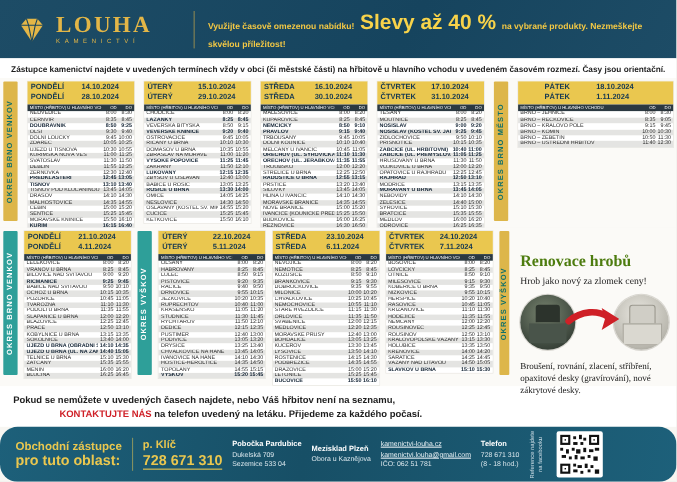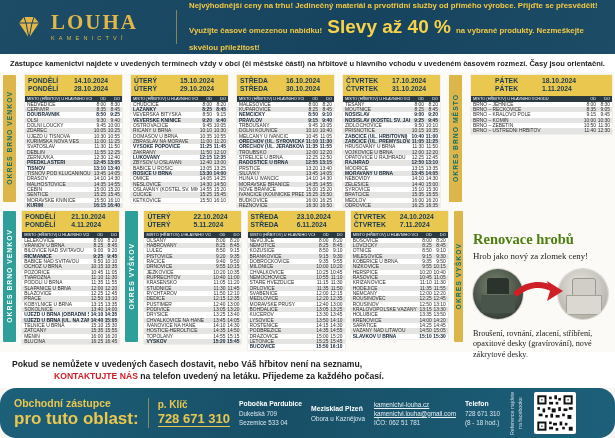--- a/index.html
+++ b/index.html
@@ -66,21 +66,21 @@
   .reno-desc{font-family:"Liberation Serif",serif;font-size:8.2px;color:#1a1a1a;line-height:1.3;margin-top:6px;}
 
   
   .notice{background:#ffffff;padding:6px 12px 5px;font-size:8.6px;font-weight:bold;color:#1d1d1d;line-height:1.5;flex:1;}
   .notice .red{color:#cf2027;padding-left:42px;}
 
   
   .ftr{height:53px;background:linear-gradient(100deg,#1d607a,#174f66 45%,#1d607a);display:flex;align-items:center;padding:0 8px 0 14px;box-sizing:border-box;gap:9px;color:#d9e6ec;border-radius:16px;}
   .rep{line-height:1.15;white-space:nowrap;}
   .rep-l1{font-size:10.5px;font-weight:bold;color:#eac74f;}
-  .rep-l2{font-size:17px;font-weight:bold;color:#eac74f;}
+  .rep-l2{font-size:13px;font-weight:bold;color:#eac74f;}
   .f-div{width:1px;height:30px;background:rgba(234,199,79,.5);}
   .klic{line-height:1.2;white-space:nowrap;}
   .klic-name{font-size:10px;font-weight:bold;color:#eac74f;}
   .klic-phone{font-size:13px;font-weight:bold;color:#eac74f;border-bottom:1.5px solid #eac74f;cursor:pointer;}
   .fcol{font-size:6.3px;line-height:1.45;white-space:nowrap;}
   .fcol b{font-size:6.8px;color:#ffffff;}
   .fcol .lnk{text-decoration:underline;cursor:pointer;color:#e8f1f5;}
   .fb-note{writing-mode:vertical-rl;transform:rotate(180deg);font-size:5.3px;line-height:1.5;color:#cfdfe7;height:44px;text-align:center;}
   .qr{width:42px;height:42px;background:#fff;padding:2px;box-sizing:border-box;border-radius:2px;}
 </style>
@@ -96,21 +96,20 @@
         <polyline points="5,9 25,9" stroke="#16445e" stroke-width="1" fill="none"></polyline>
         <polyline points="10,3 12,9 15,24 18,9 20,3" stroke="#16445e" stroke-width="1" fill="none"></polyline>
       </svg>
       <div class="logo-txt">
         <span class="logo-name">LOUHA</span>
         <span class="logo-sub">KAMENICTVÍ</span>
       </div>
     </div>
     <div class="hdr-div"></div>
     <div class="promo">
-      <div class="promo-l1">Nejvýhodnější ceny na trhu! Jedinečný materiál a prvotřídní služby od přímého výrobce. Přijďte se přesvědčit!</div>
       <div class="promo-l2">
         <span>Využijte časově omezenou nabídku!</span>
         <span class="promo-big">Slevy až 40 %</span>
         <span>na vybrané produkty. Nezmeškejte skvělou příležitost!</span>
       </div>
     </div>
   </div>
 
   <div class="intro">Zástupce kamenictví najdete v uvedených termínech vždy v obci (či městské části) na hřbitově u hlavního vchodu v uvedeném časovém rozmezí. Časy jsou orientační.</div>
 
@@ -1145,21 +1144,21 @@
         <div class="pic after">
           <div class="stone"></div>
           <div class="stone-base"></div>
         </div>
       </div>
       <div class="reno-desc">Broušení, rovnání, zlacení, stříbření, opaxitové desky (gravírování), nové zákrytové desky.</div>
     </div>
   </div>
 
   <div class="notice">
-    <span>Pokud se nemůžete v uvedených časech dostavit, nebo Váš hřbitov není na seznamu,</span><br>
+    <span>Pokud se nemůžete v uvedených časech najdete, nebo Váš hřbitov není na seznamu,</span><br>
     <span class="red">KONTAKTUJTE NÁS</span><span> na telefon uvedený na letáku. Přijedeme za každého počasí.</span>
   </div>
 
   <div class="ftr">
     <div class="rep">
       <div class="rep-l1">Obchodní zástupce</div>
       <div class="rep-l2">pro tuto oblast:</div>
     </div>
     <div class="f-div"></div>
     <div class="klic">

